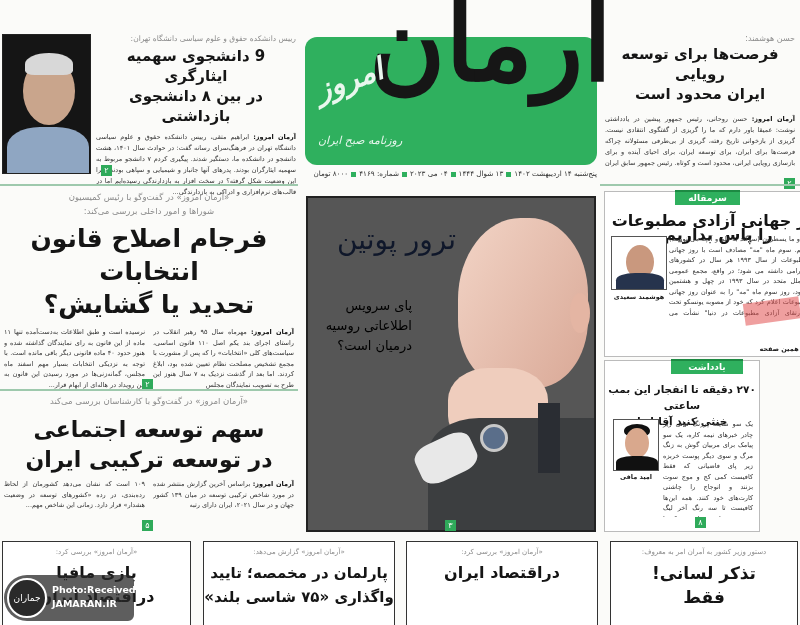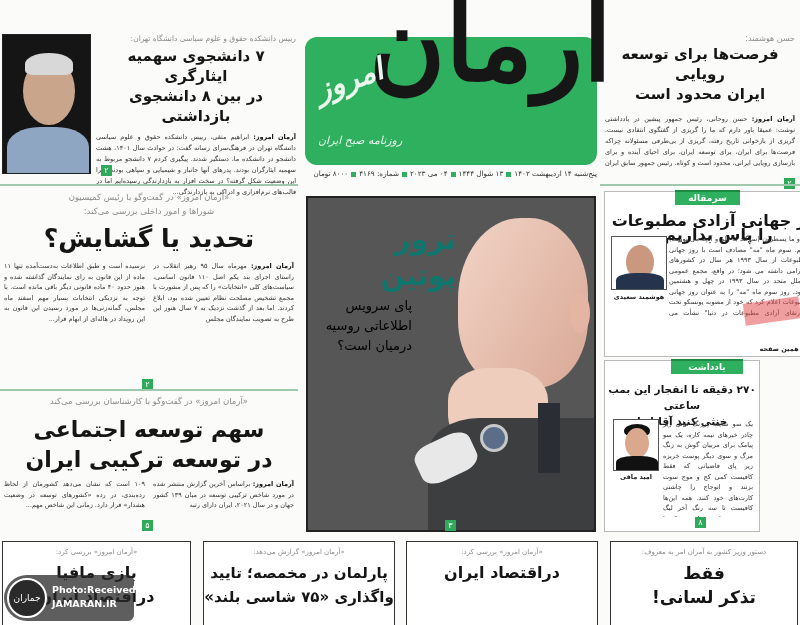--- a/index.html
+++ b/index.html
@@ -21,21 +21,21 @@
   .dateline .sq { display: inline-block; width: 5px; height: 5px; background: #2fb05e; margin: 0 3px; vertical-align: middle; }
   .headline-l { font-weight: bold; font-size: 24px; line-height: 33px; text-align: center; color: #151515; }
   .headline-s { font-weight: bold; font-size: 14px; line-height: 20px; text-align: center; color: #151515; }
 
   
   .photo { background: linear-gradient(160deg, #3a3a3a 0%, #1e1e1e 100%); border: 1px solid #222; overflow: hidden; }
   .face { position: absolute; border-radius: 50%; }
 
   
   .putin-box { left: 306px; top: 196px; width: 290px; height: 336px; background: #565656; border: 2px solid #222; overflow: hidden; }
-  .putin-title { color: #0f766e; font-weight: bold; font-size: 28px; line-height: 36px; }
+  .putin-title { color: #0f172a; font-weight: normal; font-size: 28px; line-height: 36px; }
   .putin-sub { color: #000000; font-weight: normal; font-size: 13px; line-height: 20px; }
 
   
   .tag { background: #2fb05e; color: #fff; font-size: 9px; font-weight: bold; text-align: center; line-height: 13px; border-top: 2px solid #1d8a43; }
 
   .boxed { border: 1.5px solid #333; background: #fff; }
 
   .watermark { left: 4px; top: 575px; width: 130px; height: 46px; background: rgba(40,40,40,0.75); border-radius: 23px 6px 6px 23px; direction: ltr; }
   .wm-circle { position: absolute; left: 3px; top: 3px; width: 40px; height: 40px; border-radius: 50%; border: 2px solid #fff; background: #2a2a2a; color:#fff; font-size: 9px; text-align: center; line-height: 36px; }
   .wm-text { position: absolute; left: 48px; top: 8px; color: #fff; font-size: 9.5px; line-height: 14px; font-family: "DejaVu Sans", sans-serif; font-weight: bold; }
@@ -66,39 +66,40 @@
 </div>
 
 <div class="abs photo" style="left:2px; top:34px; width:89px; height:140px; background:#151515;">
   <div class="face" style="left:20px; top:22px; width:52px; height:68px; background:#c9a58c;"></div>
   <div class="face" style="left:22px; top:18px; width:48px; height:22px; background:#d8d8d8; border-radius:50% 50% 20% 20%;"></div>
   <div class="abs" style="left:4px; top:92px; width:82px; height:50px; background:#8fa6c2; border-radius:40% 40% 0 0;"></div>
 </div>
 <div class="abs" style="left:96px; top:34px; width:200px;">
   <div class="kicker" style="text-align:right; font-size:7.5px;">رییس دانشکده حقوق و علوم سیاسی دانشگاه تهران:</div>
   <div class="headline-s" style="font-size:15px; line-height:20px; margin-top:2px;">
-    <div>۷ دانشجوی سهمیه ایثارگری</div>
+    <div>9 دانشجوی سهمیه ایثارگری</div>
     <div>در بین ۸ دانشجوی بازداشتی</div>
   </div>
   <div class="body-text" style="margin-top:6px; line-height:11px; height:77px; overflow:hidden;">
     <b>آرمان امروز:</b>
     <span>ابراهیم متقی، رییس دانشکده حقوق و علوم سیاسی دانشگاه تهران در فرهنگ‌سرای رسانه گفت: در حوادث سال ۱۴۰۱، هشت دانشجو در دانشکده ما، دستگیر شدند. پیگیری کردم ۷ دانشجو مربوط به سهمیه ایثارگران بودند. پدرهای آنها جانباز و شیمیایی و سپاهی بودند. چرا این وضعیت شکل گرفته؟ در سخت افزار به بازدارندگی رسیده‌ایم اما در قالب‌های نرم‌افزاری و ادراکی به بازدارندگی...</span>
   </div>
 </div>
 <span class="abs pg" style="left:101px; top:165px;">۲</span>
 
 <div class="abs hline" style="left:0; top:184px; width:298px;"></div>
 <div class="abs hline" style="left:600px; top:184px; width:200px;"></div>
 
 <div class="abs" style="left:0; top:190px; width:298px;">
   <div class="kicker" style="font-size:8.5px; line-height:14px;">
     <div>«آرمان امروز» در گفت‌وگو با رئیس کمیسیون</div>
     <div>شوراها و امور داخلی بررسی می‌کند:</div>
   </div>
   <div class="headline-l" style="font-size:25px; line-height:33px; margin-top:4px;">
+    <div>فرجام اصلاح قانون انتخابات</div>
     <div>تحدید یا گشایش؟</div>
   </div>
   <div style="display:flex; gap:8px; margin-top:6px; padding:0 4px;">
     <div class="body-text" style="flex:1; height:64px; overflow:hidden; line-height:10.5px;">
       <b>آرمان امروز:</b>
       <span>مهرماه سال ۹۵ رهبر انقلاب در راستای اجرای بند یکم اصل ۱۱۰ قانون اساسی، سیاست‌های کلی «انتخابات» را که پس از مشورت با مجمع تشخیص مصلحت نظام تعیین شده بود، ابلاغ کردند. اما بعد از گذشت نزدیک به ۷ سال هنوز این طرح به تصویب نمایندگان مجلس</span>
     </div>
     <div class="body-text" style="flex:1; height:64px; overflow:hidden; line-height:10.5px;">
       <span>نرسیده است و طبق اطلاعات به‌دست‌آمده تنها ۱۱ ماده از این قانون به رای نمایندگان گذاشته شده و هنوز حدود ۴۰ ماده قانونی دیگر باقی مانده است. با توجه به نزدیکی انتخابات بسیار مهم اسفند ماه مجلس، گمانه‌زنی‌ها در مورد رسیدن این قانون به این رویداد در هاله‌ای از ابهام قرار...</span>
     </div>
@@ -170,22 +171,22 @@
     <div class="abs" style="left:2px; top:36px; width:42px; height:16px; background:#111; border-radius:40% 40% 0 0;"></div>
   </div>
   <div style="position:absolute; left:8px; top:112px; width:46px; font-size:6.5px; font-weight:bold; text-align:center;">امید مافی</div>
   <div class="body-text" style="position:absolute; left:6px; right:6px; top:58px; height:98px; overflow:hidden; line-height:10.5px; padding-left:52px;">یک سو شایعه پررنگ تبانی زیر چادر خبرهای نیمه کاره، یک سو پیامک برای مربیان گوش به زنگ مرگ و سوی دیگر پوست خربزه زیر پای فاضیانی که فقط کافیست کمی کج و موج سوت بزنند و انوجاج را چاشنی کارت‌های خود کنند. همه این‌ها کافیست تا سه رنگ آخر لیگ برتر، به خزانی تبدیل شود که تا سال‌ها غروب بی‌اعتمادی در آن به طلوع زیبایی لیگ منجر نشود و بمب‌های ساعتی یکی پس از...</div>
   <span class="pg" style="position:absolute; left:90px; bottom:3px;">۸</span>
 </div>
 
 <div class="abs boxed" style="left:610px; top:541px; width:188px; height:90px;">
   <div class="kicker" style="font-size:7px; margin-top:6px;">دستور وزیر کشور به آمران امر به معروف:</div>
   <div class="headline-s" style="font-size:17px; line-height:24px; margin-top:4px;">
+    <div>تذکر لسانی!</div>
     <div>فقط</div>
-    <div>تذکر لسانی!</div>
   </div>
 </div>
 <div class="abs boxed" style="left:406px; top:541px; width:192px; height:90px;">
   <div class="kicker" style="font-size:7px; margin-top:6px;">«آرمان امروز» بررسی کرد:</div>
   <div class="headline-s" style="font-size:16px; line-height:24px; margin-top:4px;">
     <div>دراقتصاد ایران</div>
   </div>
 </div>
 <div class="abs boxed" style="left:203px; top:541px; width:192px; height:90px;">
   <div class="kicker" style="font-size:7px; margin-top:6px;">«آرمان امروز» گزارش می‌دهد:</div>

